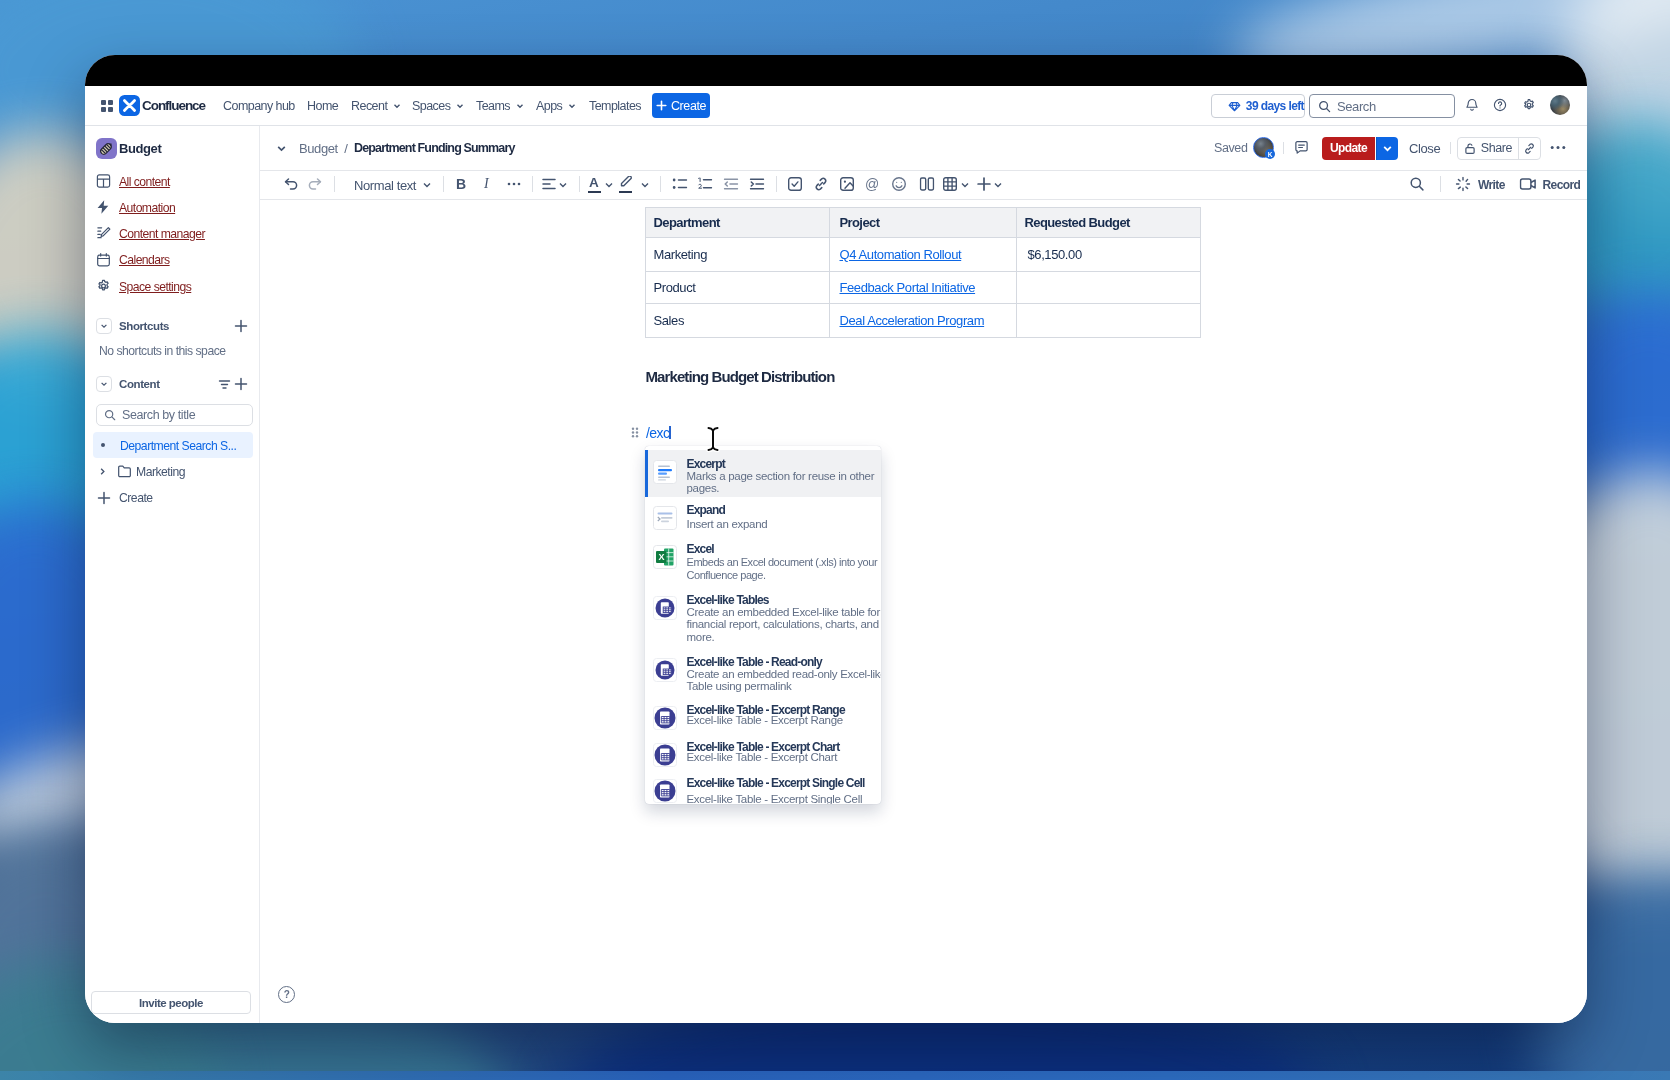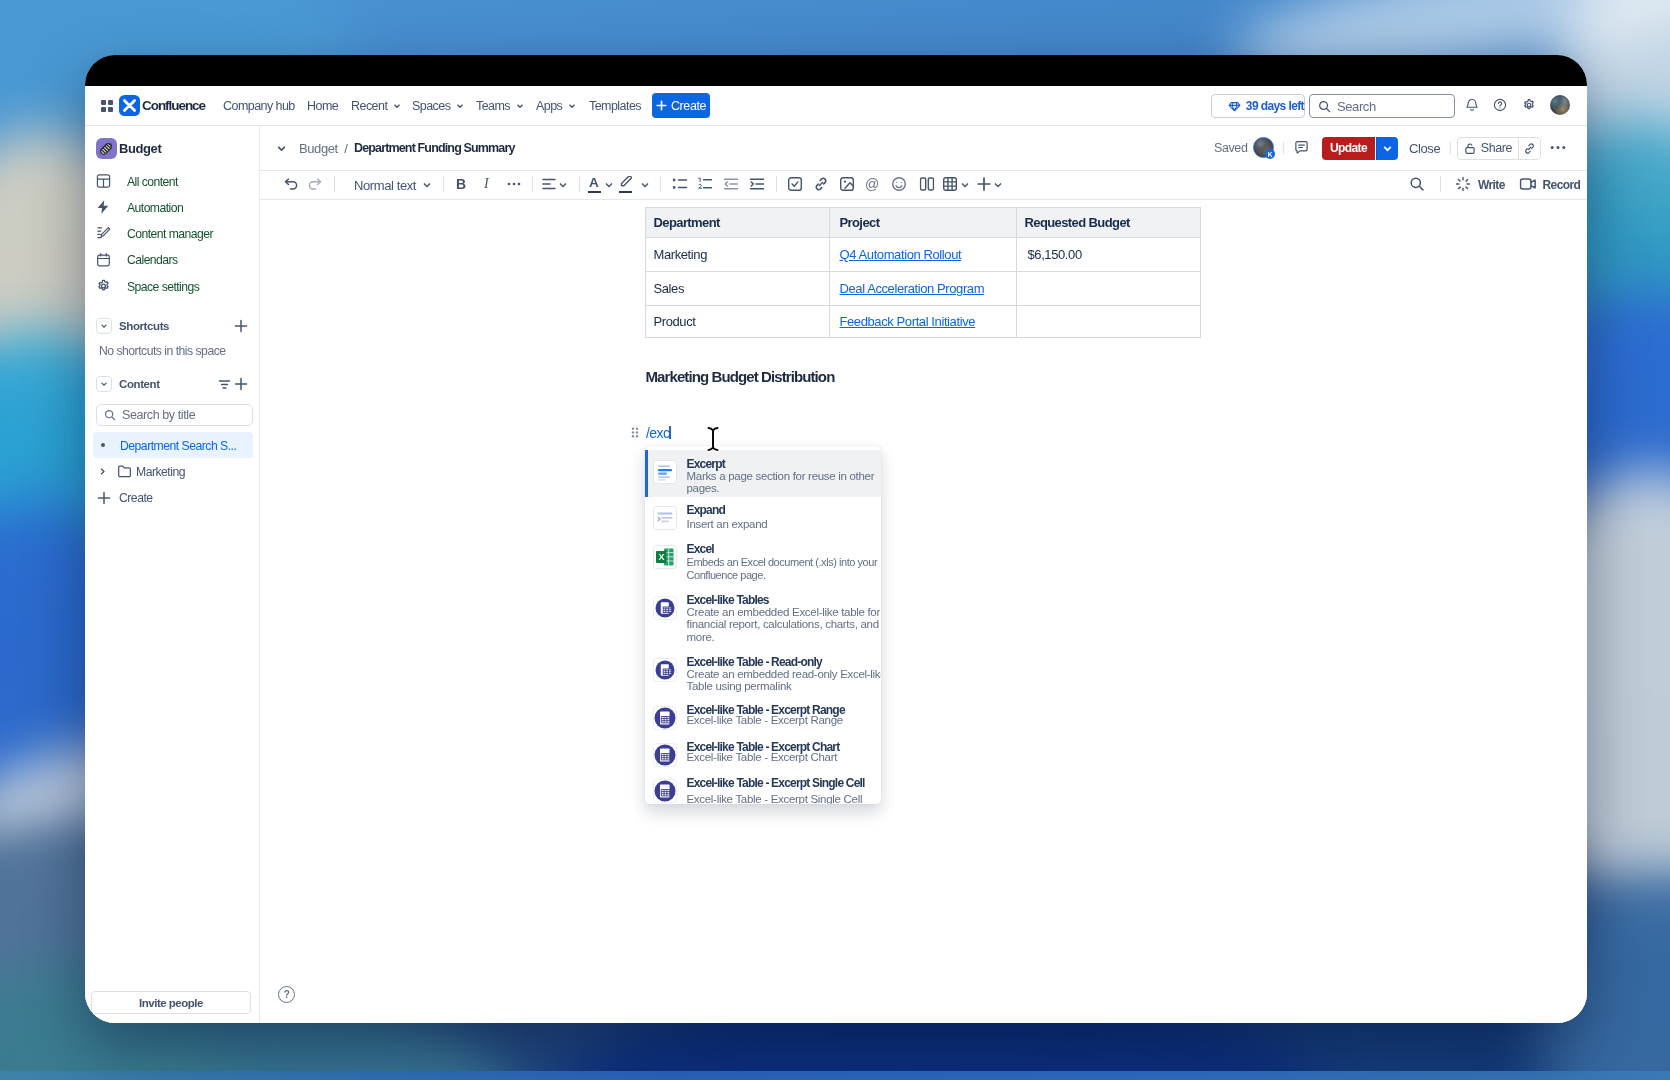--- a/index.html
+++ b/index.html
@@ -7,21 +7,21 @@
 body { font-family:"Liberation Sans", sans-serif; letter-spacing:-0.4px; position:relative; background:linear-gradient(170deg,#4b94d4 0%,#4489cb 14%,#3f80c2 28%,#3c76b9 44%,#42658f 58%,#2d5387 76%,#17407f 92%,#123a7a 100%); }
 .abs { position:absolute; }
 .blob { position:absolute; border-radius:50%; filter:blur(26px); }
 .win { position:absolute; left:85px; top:55px; width:1502px; height:968px; border-radius:30px; background:#fff; overflow:hidden; box-shadow:0 25px 60px rgba(0,10,40,.4); }
 .titlebar { position:absolute; left:0; top:0; width:100%; height:31px; background:#000; }
 .topnav { position:absolute; left:0; top:31px; width:100%; height:40px; background:#fff; border-bottom:1px solid #e0e3e8; }
 .sidebar { position:absolute; left:0; top:71px; width:175px; height:897px; background:#fff; border-right:1px solid #e8eaee; }
 .main { position:absolute; left:175px; top:71px; width:1327px; height:897px; background:#fff; }
 .navitem { position:absolute; top:0; height:40px; display:flex; align-items:center; font-size:12.5px; color:#44546f; gap:5px; letter-spacing:-0.55px; }
 svg { display:block; }
-.sideitem { position:absolute; left:42px; font-size:12.2px; color:#14532d; transform:translateY(-50%); white-space:nowrap; letter-spacing:-0.55px; }
+.sideitem { position:absolute; left:34px; font-size:12.2px; color:#7f1d1d; transform:translateY(-50%); white-space:nowrap; letter-spacing:-0.55px;text-decoration:underline; }
 .sideicon { position:absolute; left:11px; transform:translateY(-50%); }
 .tbicon { position:absolute; transform:translate(-50%,-50%); top:58px; }
 .tbdiv { position:absolute; top:50px; height:16px; width:1px; background:#dcdfe4; }
 .menuitem-title { position:absolute; left:42px; font-size:12px; font-weight:bold; color:#253858; white-space:nowrap; letter-spacing:-0.8px; }
 .menuitem-desc { position:absolute; left:42px; font-size:11.5px; line-height:12.4px; color:#626f86; white-space:nowrap; letter-spacing:-0.3px; }
 </style>
 </head>
 <body>
 
 <div class="blob" style="left:-60px;top:-60px;width:420px;height:260px;background:#4a9ad4;opacity:.85"></div>
@@ -345,28 +345,28 @@
           <tr style="height:30px;background:#f1f2f4">
         <td style="width:184px;border:1px solid #d5d9e0;padding-left:8px;font-weight:bold;letter-spacing:-0.6px">Department</td>
         <td style="width:187px;border:1px solid #d5d9e0;padding-left:10px;font-weight:bold;letter-spacing:-0.6px">Project</td>
         <td style="width:184px;border:1px solid #d5d9e0;padding-left:8px;font-weight:bold;letter-spacing:-0.6px">Requested Budget</td>
       </tr>
       <tr style="height:34px">
         <td style="border:1px solid #d5d9e0;padding-left:8px">Marketing</td>
         <td style="border:1px solid #d5d9e0;padding-left:10px"><span style="color:#0c66e4;text-decoration:underline">Q4 Automation Rollout</span></td>
         <td style="border:1px solid #d5d9e0;padding-left:11px">$6,150.00</td>
       </tr>
+      <tr style="height:32px">
+        <td style="border:1px solid #d5d9e0;padding-left:8px">Product</td>
+        <td style="border:1px solid #d5d9e0;padding-left:10px"><span style="color:#0c66e4;text-decoration:underline">Feedback Portal Initiative</span></td>
+        <td style="border:1px solid #d5d9e0"></td>
+      </tr>
       <tr style="height:34px">
         <td style="border:1px solid #d5d9e0;padding-left:8px">Sales</td>
         <td style="border:1px solid #d5d9e0;padding-left:10px"><span style="color:#0c66e4;text-decoration:underline">Deal Acceleration Program</span></td>
-        <td style="border:1px solid #d5d9e0"></td>
-      </tr>
-      <tr style="height:32px">
-        <td style="border:1px solid #d5d9e0;padding-left:8px">Product</td>
-        <td style="border:1px solid #d5d9e0;padding-left:10px"><span style="color:#0c66e4;text-decoration:underline">Feedback Portal Initiative</span></td>
         <td style="border:1px solid #d5d9e0"></td>
       </tr>
     </tbody>
       </table>
     <div class="abs" style="left:385.5px;top:242px;font-size:15px;font-weight:bold;color:#1e2a42;letter-spacing:-0.9px">Marketing Budget Distribution</div>
 
     <svg class="abs" style="left:371px;top:301px" width="8" height="11" viewBox="0 0 8 11" fill="#8590a2">
         <circle cx="2" cy="1.8" r="1.2"></circle>
         <circle cx="6" cy="1.8" r="1.2"></circle>
         <circle cx="2" cy="5.5" r="1.2"></circle>

